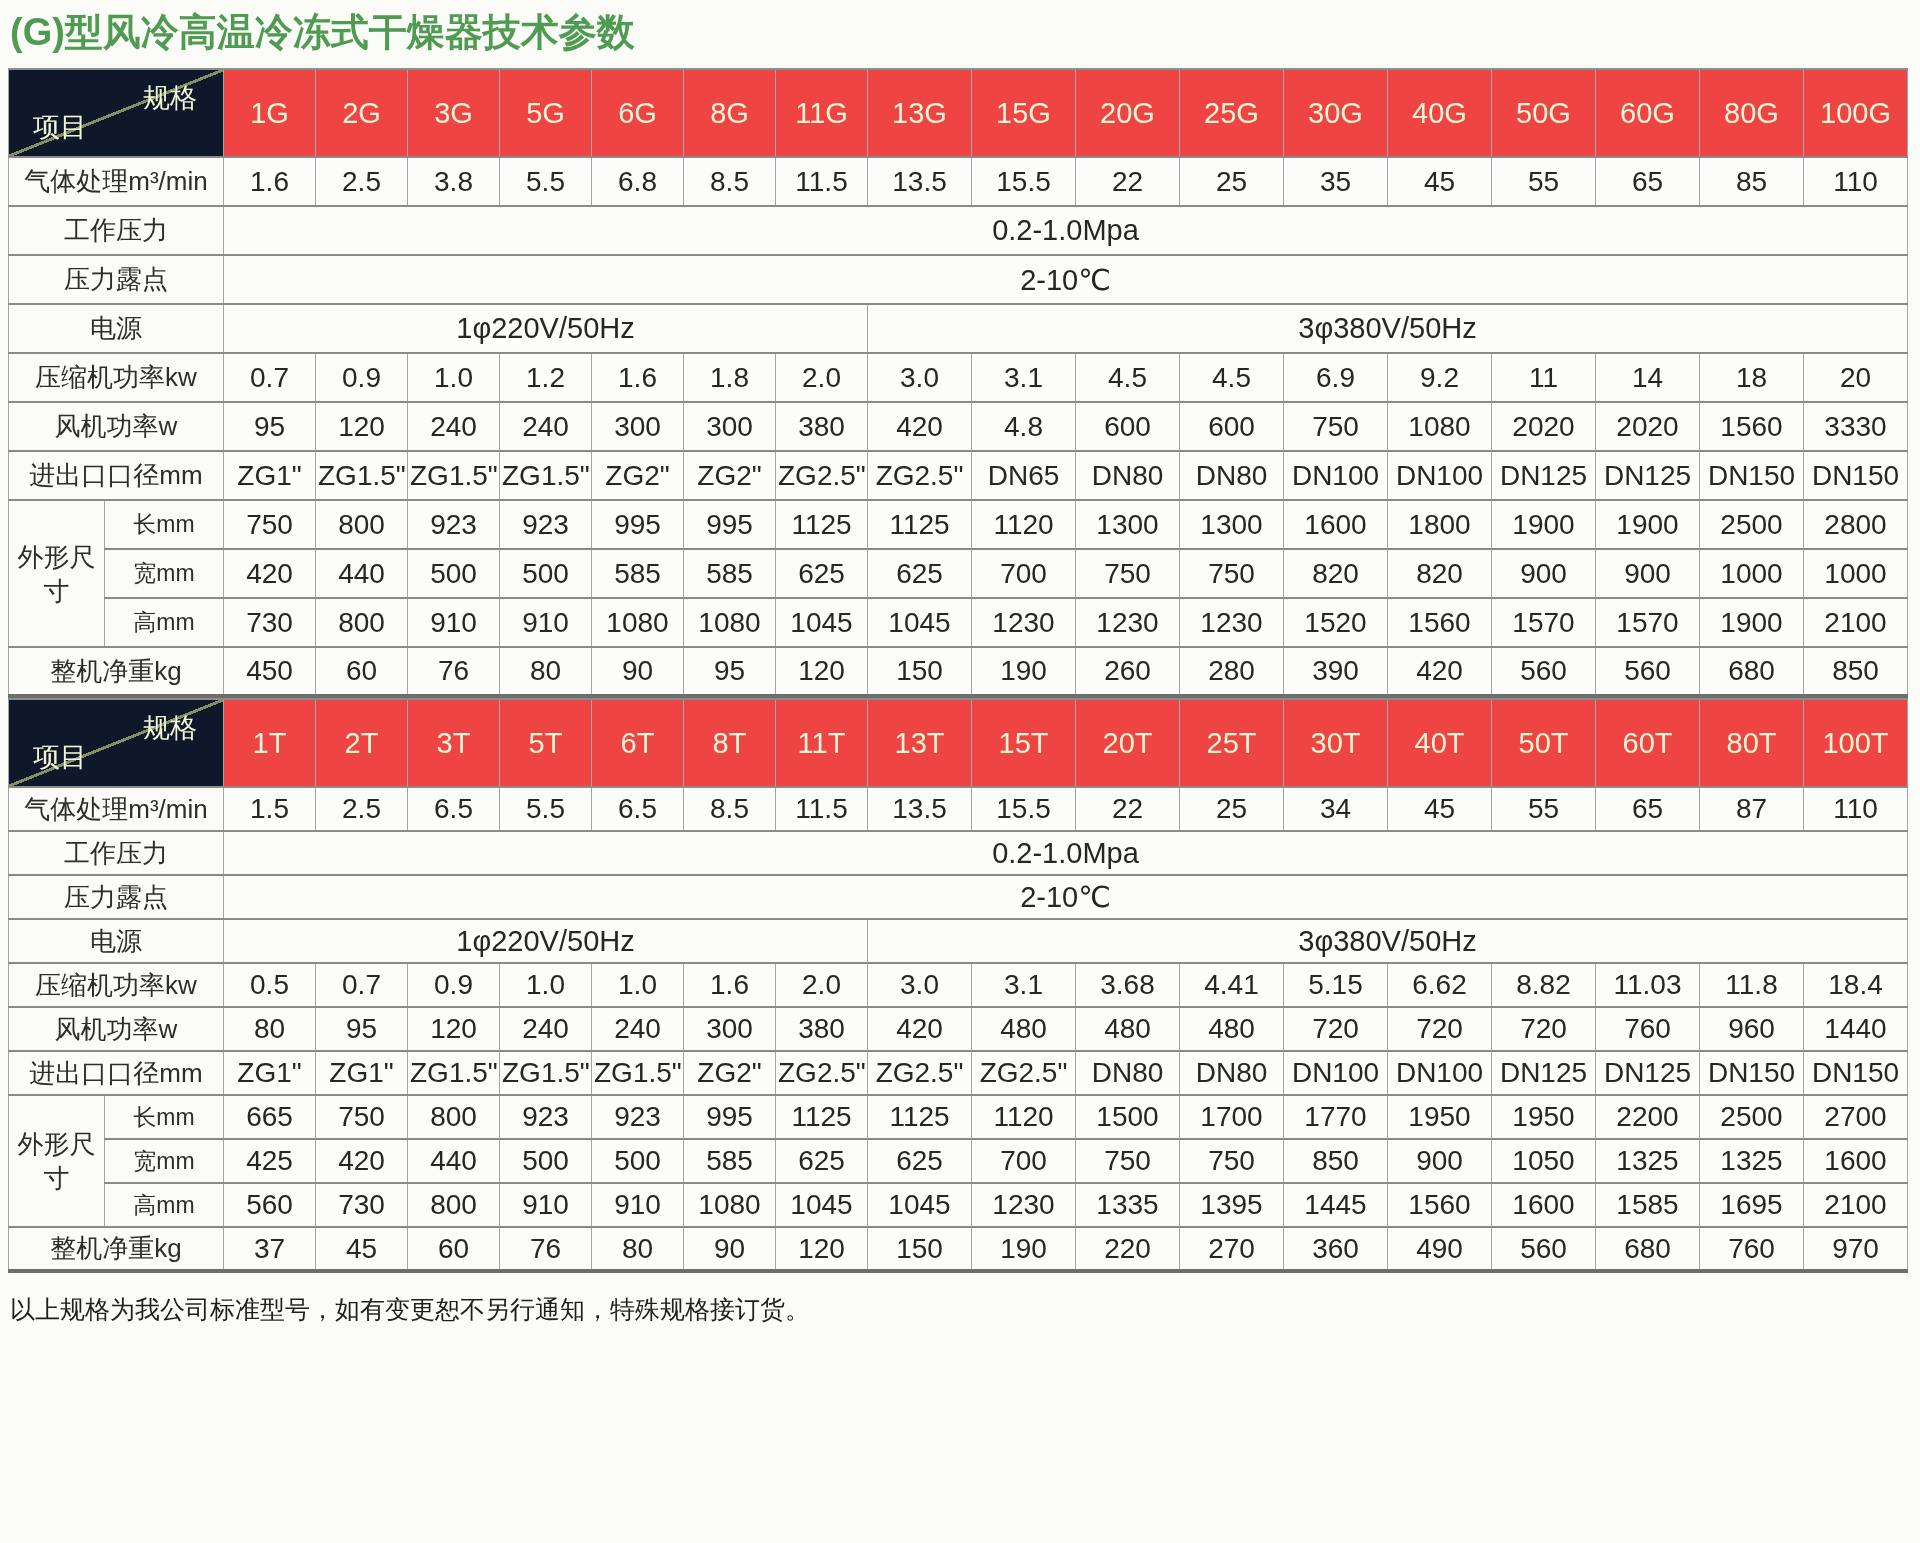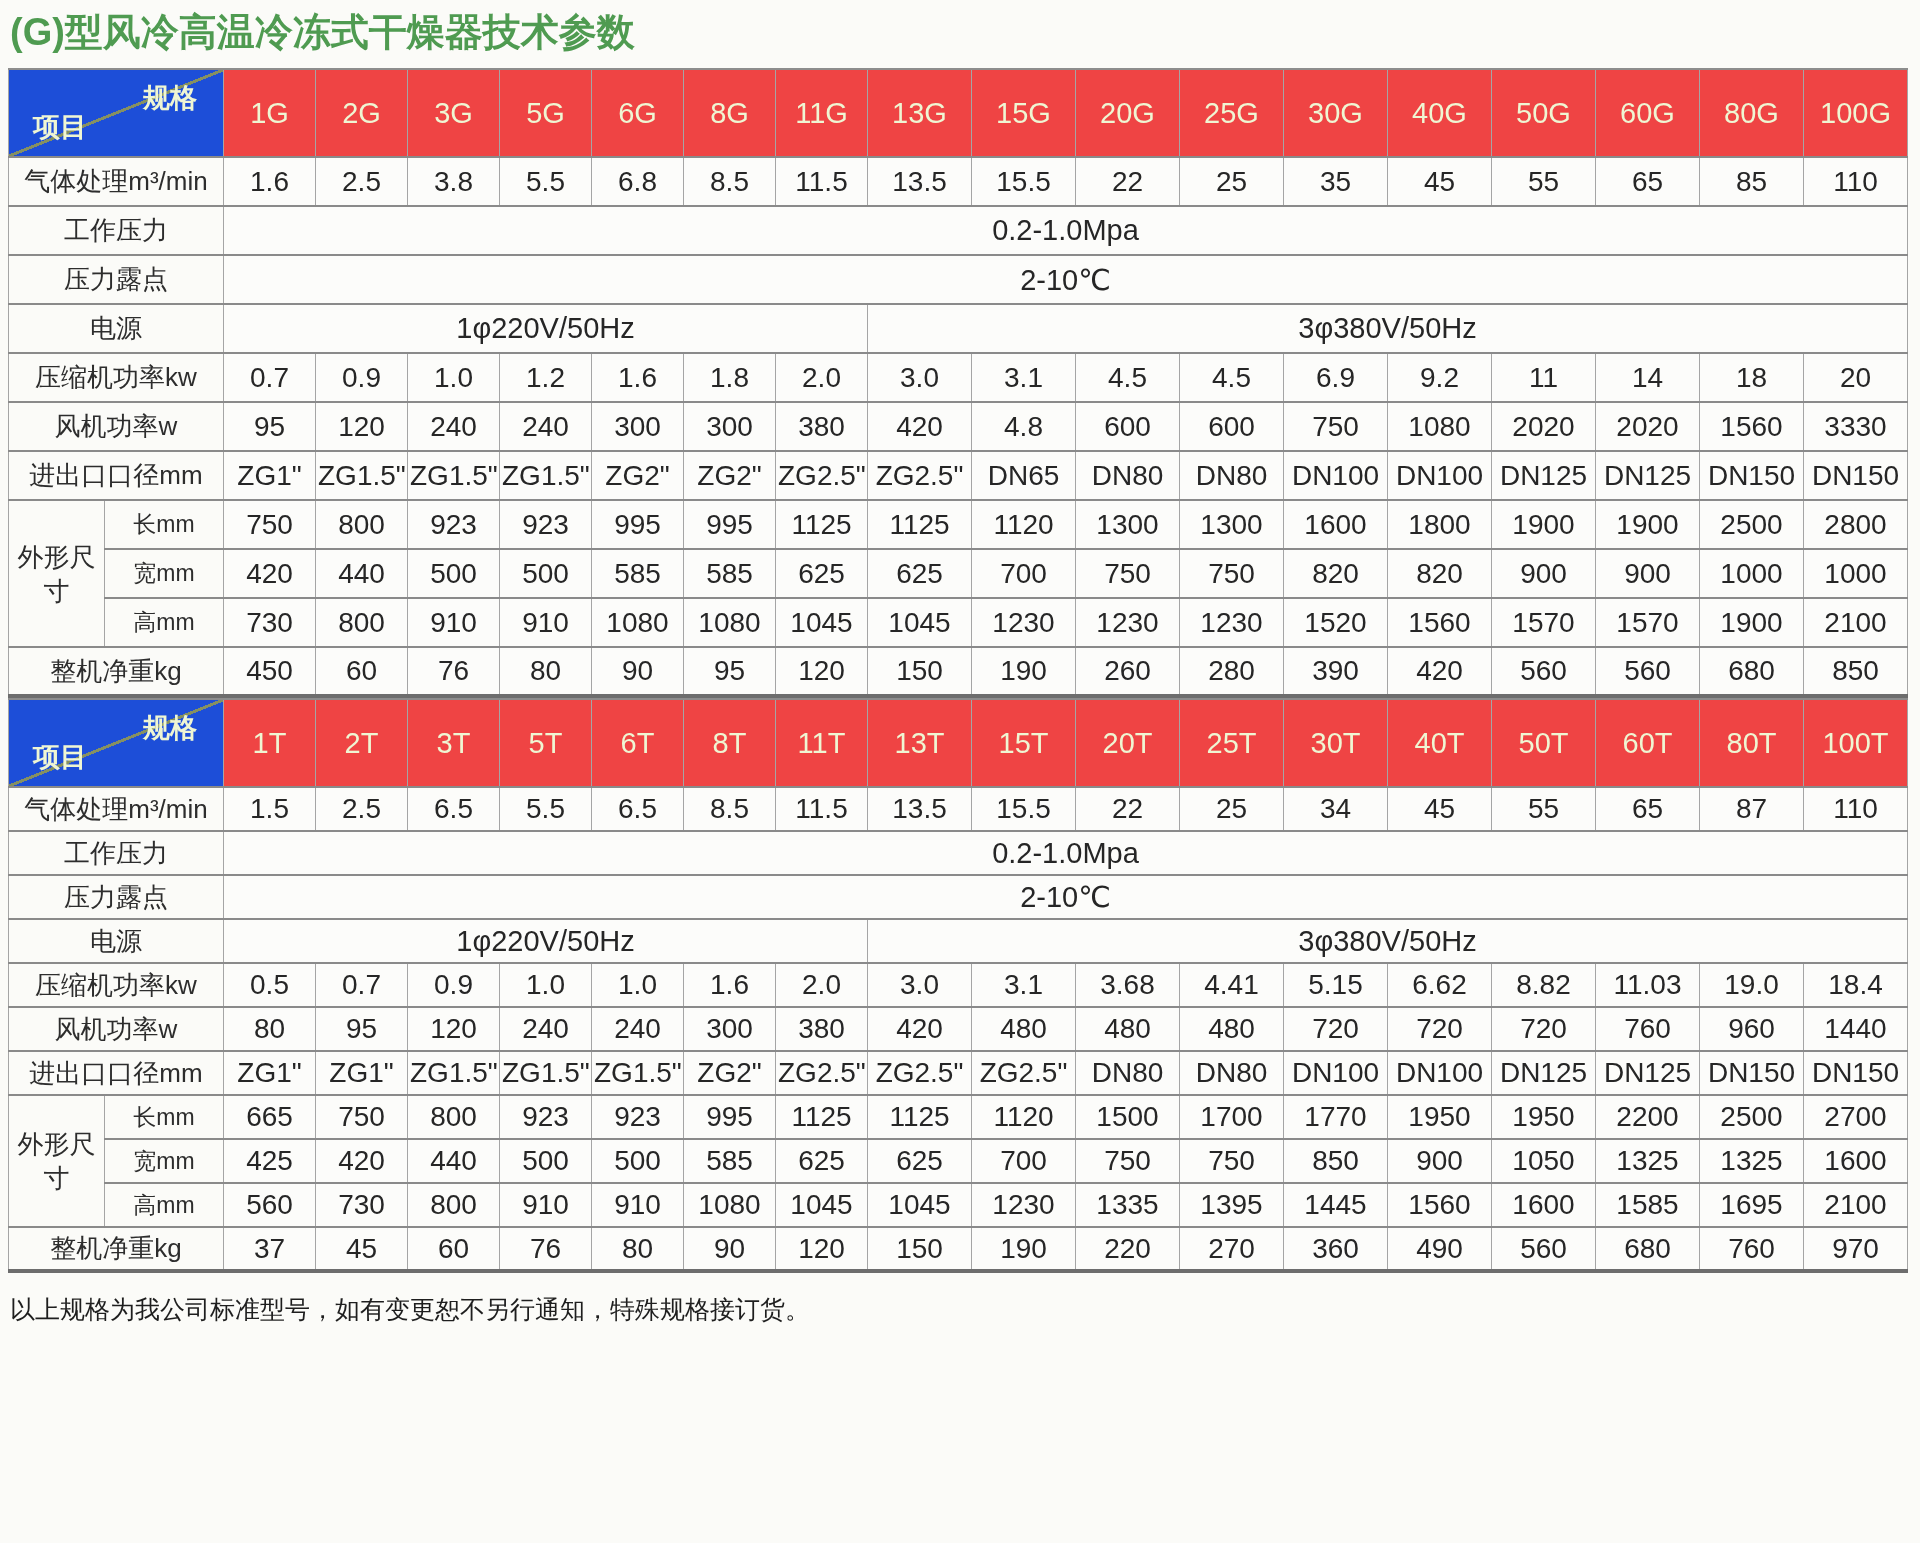--- a/index.html
+++ b/index.html
@@ -33,22 +33,22 @@
   table.spec thead tr { height:88px; }
   table.spec-g tbody tr { height:49px; }
   table.spec-t tbody tr { height:44px; }
 
   th.model {
     background:#ef4444; color:#eff6d3;
     font-size:29px; font-weight:normal;
     border:1px solid #8c8c8c;
   }
   th.corner {
-    background:#1d4ed8; position:relative; overflow:hidden;
-    border:1px solid #8c8c8c; font-weight:bold;
+    background:#0f172a; position:relative; overflow:hidden;
+    border:1px solid #8c8c8c; font-weight:normal;
   }
   .diag {
     position:absolute; inset:0; display:block;
     background:linear-gradient(to bottom right,
       transparent calc(50% - 1.5px),
       #859062 calc(50% - 1.5px), #859062 calc(50% + 1.5px),
       transparent calc(50% + 1.5px));
   }
   .c-spec, .c-item {
     position:absolute; color:#eff6d3; font-size:27px; line-height:27px;
@@ -391,21 +391,21 @@
             <td class="val">1.6</td>
             <td class="val">2.0</td>
             <td class="val">3.0</td>
             <td class="val">3.1</td>
             <td class="val">3.68</td>
             <td class="val">4.41</td>
             <td class="val">5.15</td>
             <td class="val">6.62</td>
             <td class="val">8.82</td>
             <td class="val">11.03</td>
-            <td class="val">19.0</td>
+            <td class="val">11.8</td>
             <td class="val">18.4</td>
           </tr>
           <tr>
             <td class="label" colspan="2">风机功率w</td>
             <td class="val">80</td>
             <td class="val">95</td>
             <td class="val">120</td>
             <td class="val">240</td>
             <td class="val">240</td>
             <td class="val">300</td>

